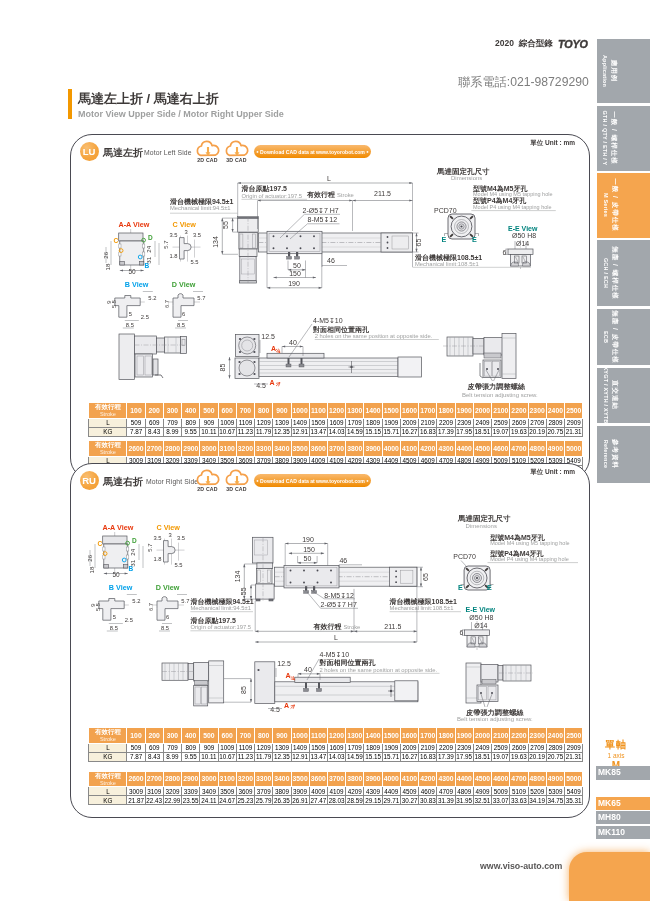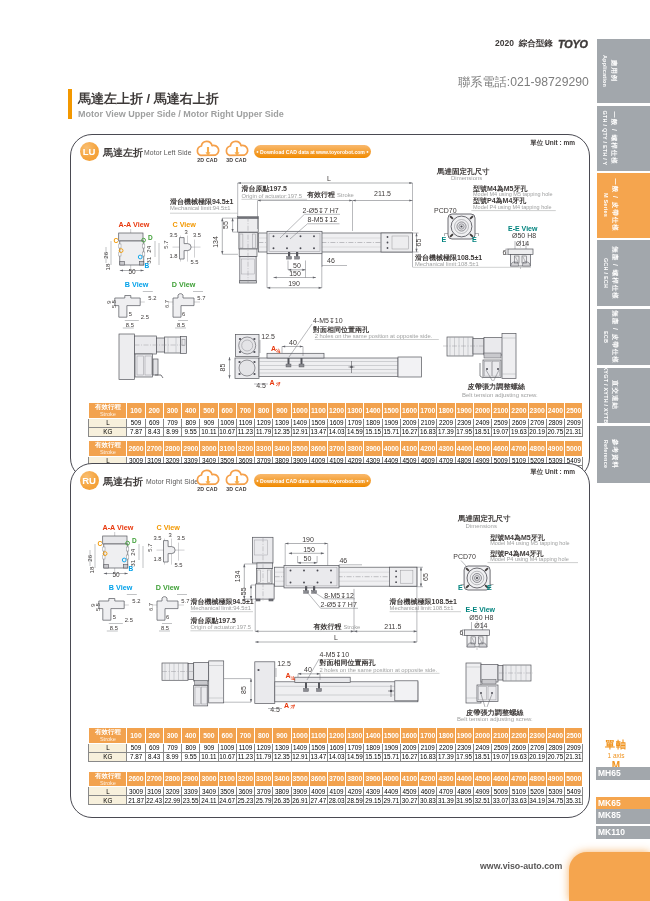--- a/index.html
+++ b/index.html
@@ -80,21 +80,21 @@
   </div>
 
 <div class="abs" style="top:738px;left:596px;width:40px;text-align:center;color:#F0931E;">
   <div style="font-size:10px;font-weight:bold;letter-spacing:1px;">單軸</div>
   <div style="font-size:6.5px;">1 axis</div>
   <div style="font-size:10px;font-weight:bold;margin-top:1px;">M</div>
 </div>
 <div class="mtab" style="top:767px;">MH65</div>
 <div class="mtab" style="top:782px;margin-top:29px;">MH80</div>
 <div class="mtab" style="top:796.5px;background:#F5A54E;">MK65</div>
-<div class="mtab" style="top:809px;">MK85</div>
+<div class="mtab" style="top:766px;">MK85</div>
 <div class="mtab" style="top:825.5px;">MK110</div>
 <div class="abs" style="top:852px;left:569px;width:81px;height:49px;background:#F5A54E;border-top-left-radius:18px;box-shadow:0 0 9px rgba(245,165,78,0.85);"></div>
 
 <div class="abs" style="top:861px;left:480px;font-size:8.8px;font-weight:bold;color:#595757;">www.viso-auto.com</div>
 
 <div class="card" style="top:134px;height:344px;">
   <div class="unit">單位 Unit : mm</div>
   <div class="badge">LU</div>
   <div class="ctitle">馬達左折</div>
   <div class="csub" style="left:73px;">Motor Left Side</div>

